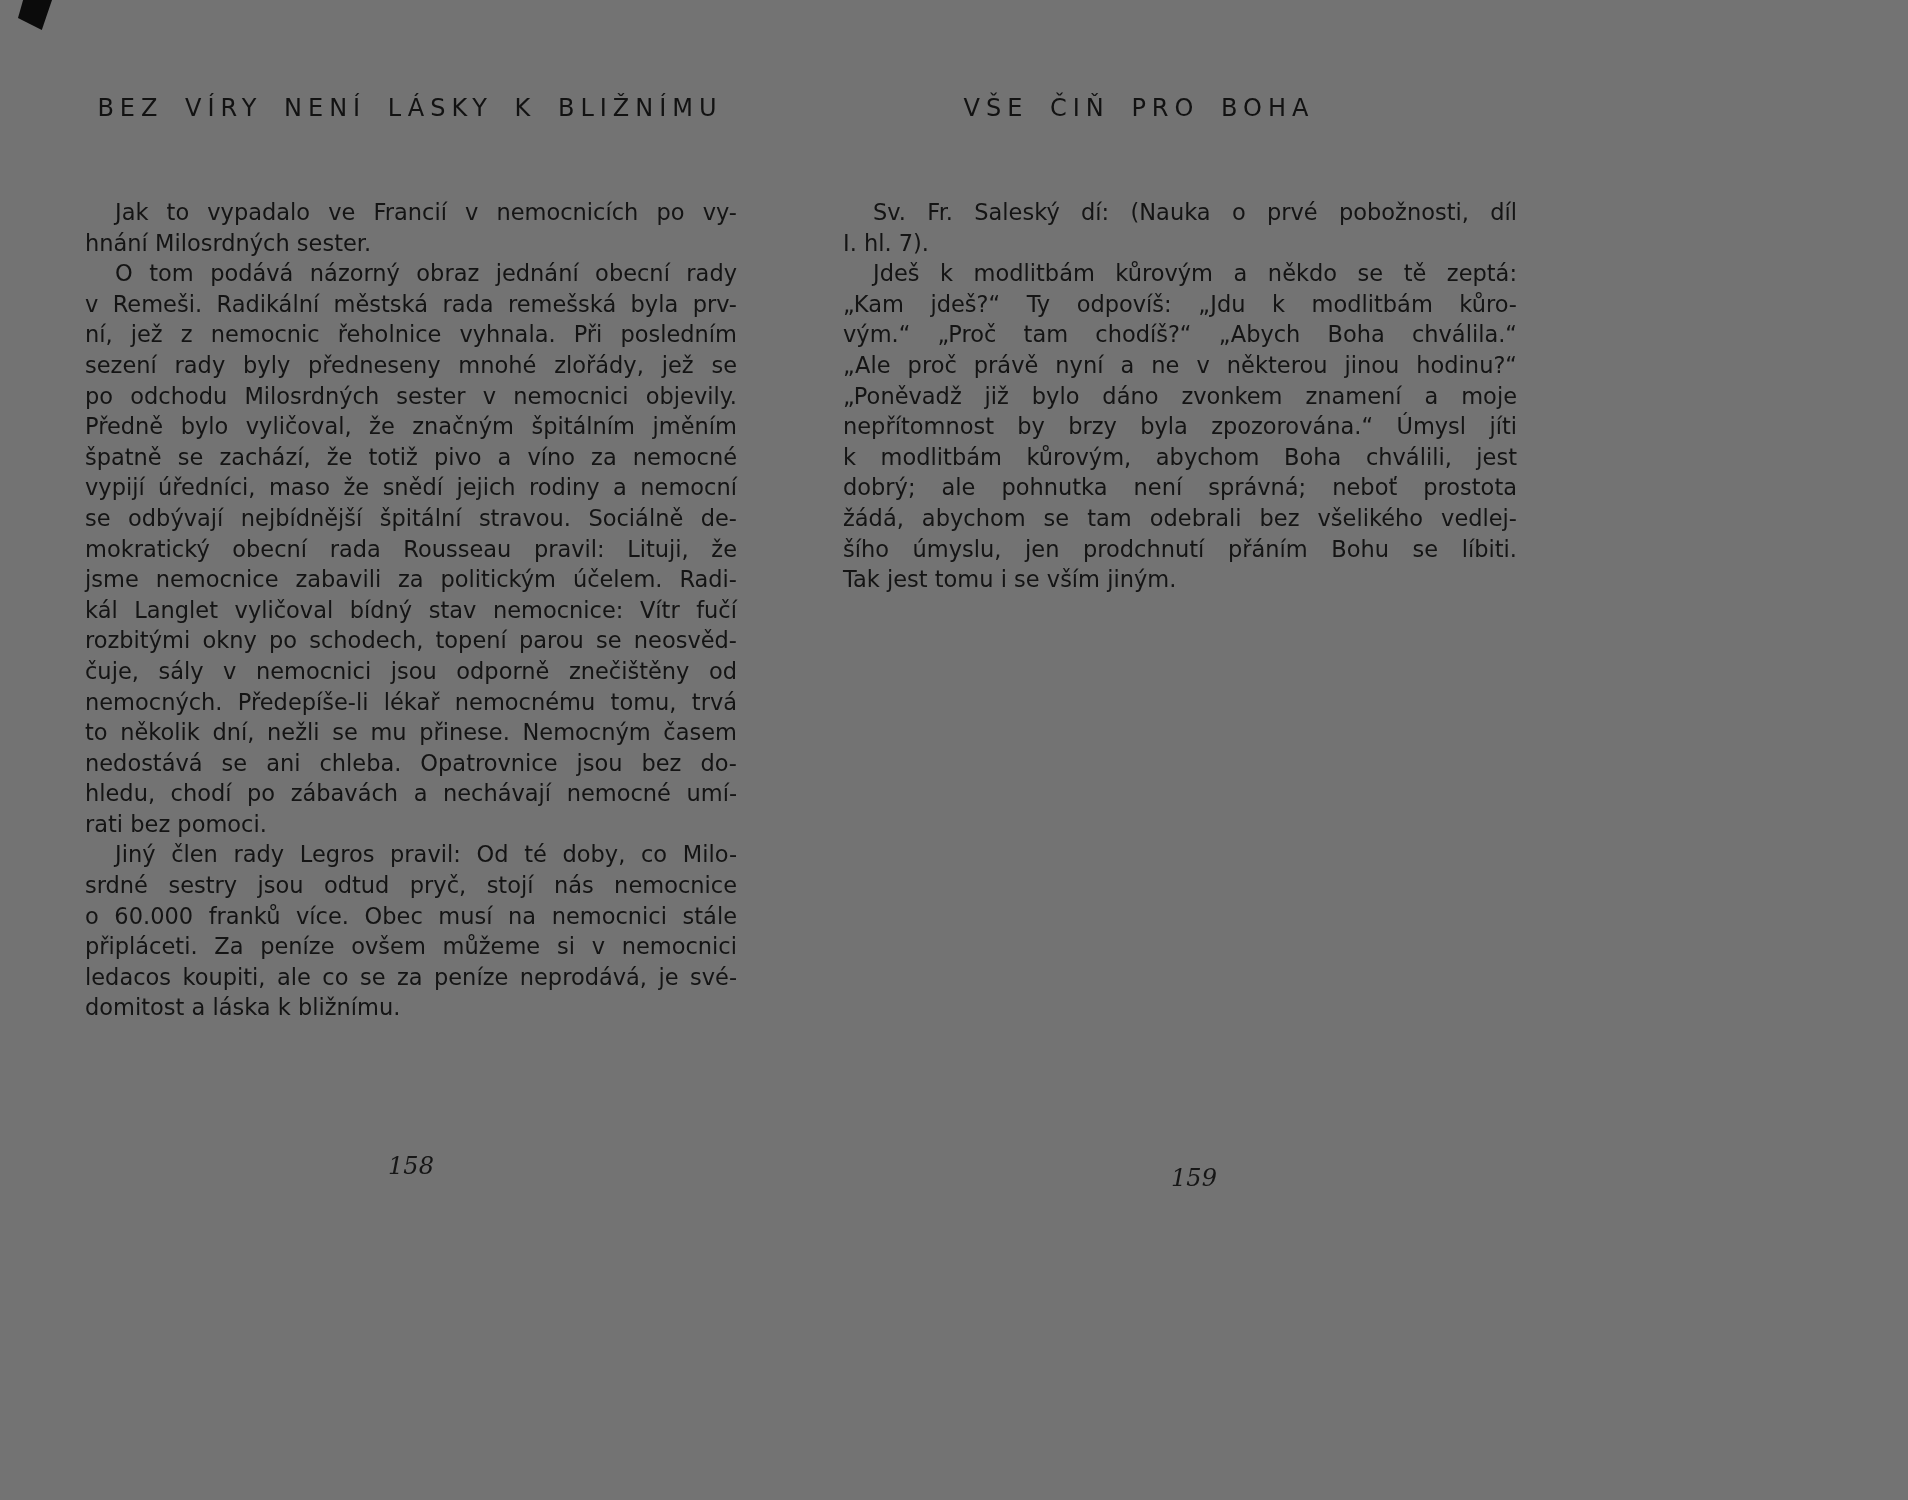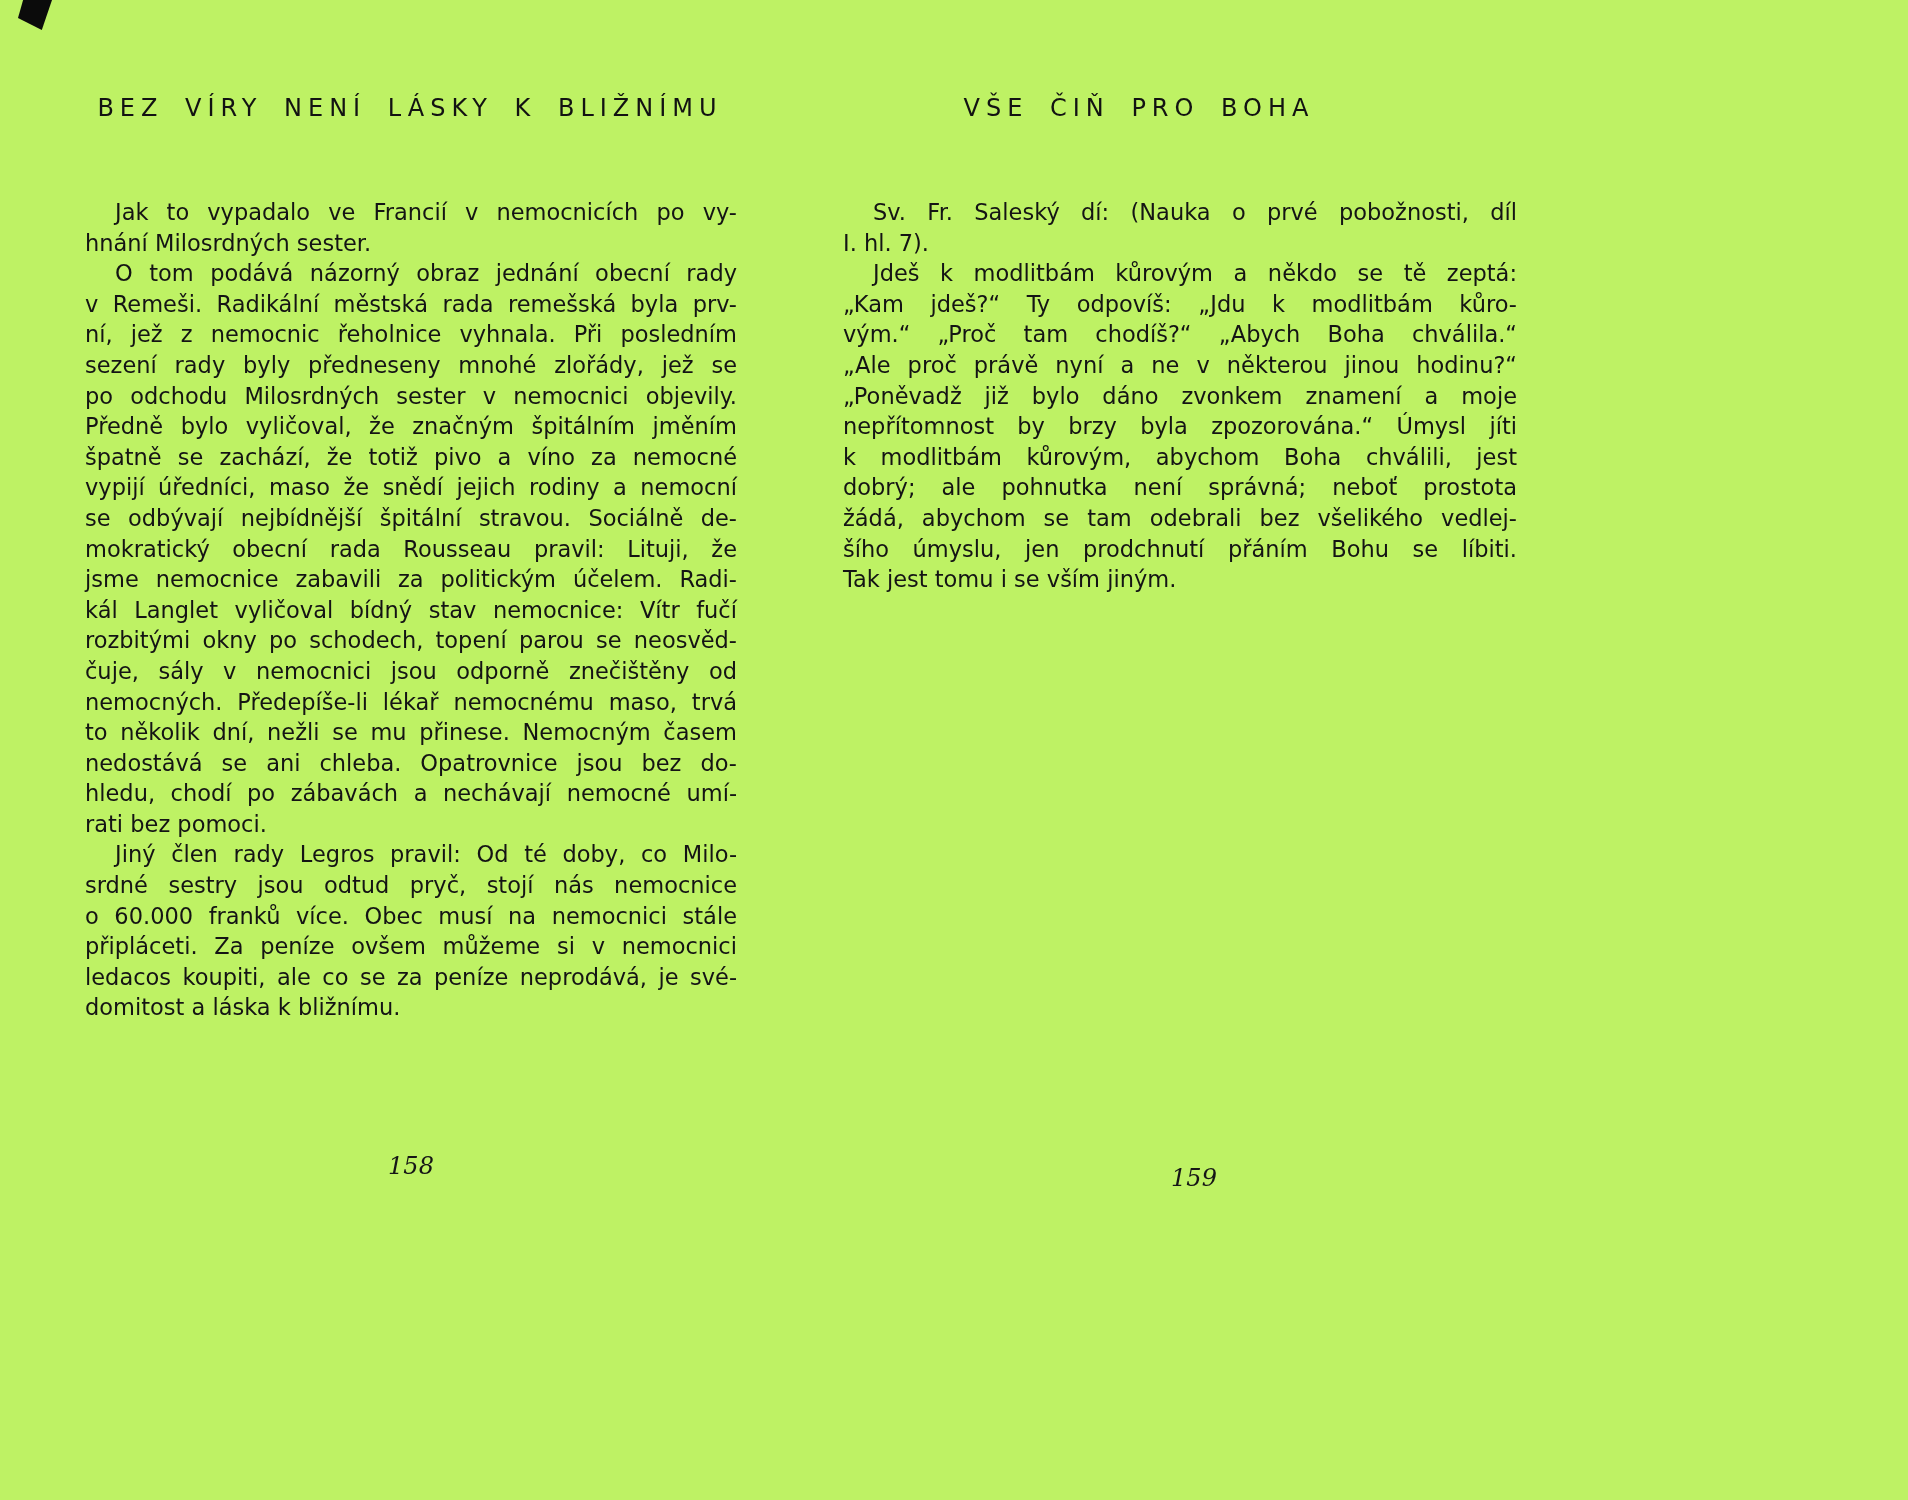--- a/index.html
+++ b/index.html
@@ -4,21 +4,21 @@
 <style>
   html, body {
     margin: 0;
     padding: 0;
     background: #e9e9e9;
   }
   .canvas {
     position: relative;
     width: 1908px;
     height: 1500px;
-    background: #bef264;
+    background: #737373;
     overflow: hidden;
     font-family: "DejaVu Sans", "Liberation Sans", sans-serif;
     color: #151515;
   }
   .scan-mark {
     position: absolute;
     left: 18px;
     top: 0;
     width: 34px;
     height: 30px;
@@ -90,21 +90,21 @@
         <div class="line">po odchodu Milosrdných sester v nemocnici objevily.</div>
         <div class="line">Předně bylo vyličoval, že značným špitálním jměním</div>
         <div class="line">špatně se zachází, že totiž pivo a víno za nemocné</div>
         <div class="line">vypijí úředníci, maso že snědí jejich rodiny a nemocní</div>
         <div class="line">se odbývají nejbídnější špitální stravou. Sociálně de-</div>
         <div class="line">mokratický obecní rada Rousseau pravil: Lituji, že</div>
         <div class="line">jsme nemocnice zabavili za politickým účelem. Radi-</div>
         <div class="line">kál Langlet vyličoval bídný stav nemocnice: Vítr fučí</div>
         <div class="line">rozbitými okny po schodech, topení parou se neosvěd-</div>
         <div class="line">čuje, sály v nemocnici jsou odporně znečištěny od</div>
-        <div class="line">nemocných. Předepíše-li lékař nemocnému maso, trvá</div>
+        <div class="line">nemocných. Předepíše-li lékař nemocnému tomu, trvá</div>
         <div class="line">to několik dní, nežli se mu přinese. Nemocným časem</div>
         <div class="line">nedostává se ani chleba. Opatrovnice jsou bez do-</div>
         <div class="line">hledu, chodí po zábavách a nechávají nemocné umí-</div>
         <div class="line last">rati bez pomoci.</div>
       </div>
       <div class="paragraph">
         <div class="line first">Jiný člen rady Legros pravil: Od té doby, co Milo-</div>
         <div class="line">srdné sestry jsou odtud pryč, stojí nás nemocnice</div>
         <div class="line">o 60.000 franků více. Obec musí na nemocnici stále</div>
         <div class="line">připláceti. Za peníze ovšem můžeme si v nemocnici</div>

